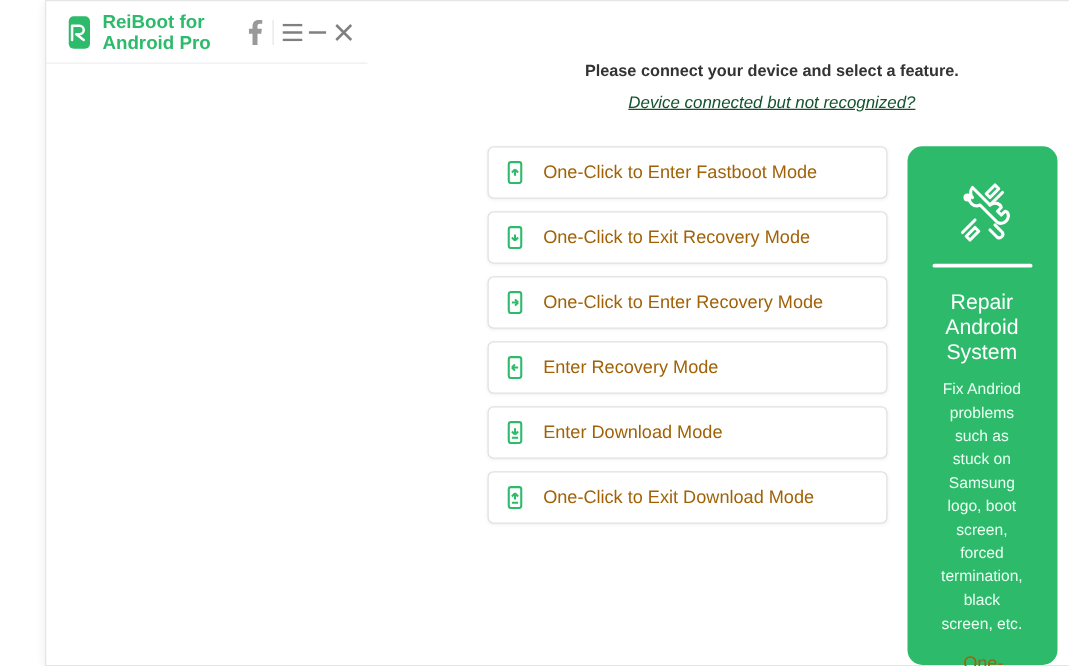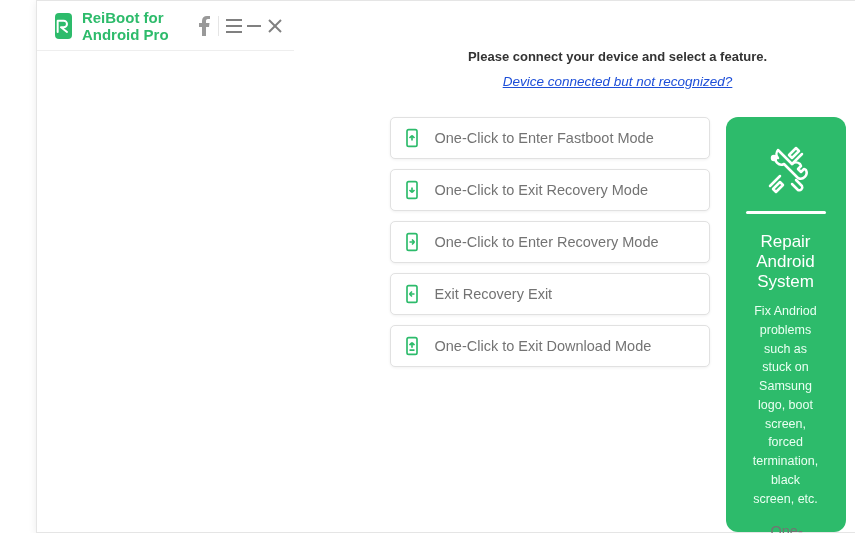--- a/index.html
+++ b/index.html
@@ -30,41 +30,41 @@
   .tb-btn {
     width: 32px; height: 32px;
     display: flex; align-items: center; justify-content: center;
     color: #808080; cursor: pointer; font-size: 18px;
   }
   .tb-divider { width: 1px; height: 20px; background: #e5e5e5; margin: 0 4px; }
 
   .content { flex: 1; padding: 48px 96px 36px 96px; display: flex; flex-direction: column; }
   .heading { text-align: center; font-size: 13px; color: #333; font-weight: 600; }
   .subheading {
-    text-align: center; font-size: 13.5px; color: #1d4ed8;
+    text-align: center; font-size: 13.5px; color: #14532d;
     margin-top: 10px; text-decoration: underline; font-style: italic; cursor: pointer;
   }
 
   .grid {
     margin-top: 28px;
     display: flex; gap: 16px;
   }
   .left-col { width: 320px; display: flex; flex-direction: column; gap: 10px; }
   .right-col { flex: 1; display: flex; flex-direction: column; gap: 10px; }
 
   .action-btn {
     height: 42px;
     background: #fff;
     border: 1px solid #e1e1e1;
     border-radius: 5px;
     display: flex; align-items: center;
     padding: 0 12px 0 10px;
     box-shadow: 0 1px 3px rgba(0,0,0,0.06);
     cursor: pointer;
-    font-size: 14.5px; color: #737373;
+    font-size: 14.5px; color: #a16207;
     gap: 12px;
   }
   .action-btn .icon-slot {
     width: 22px; height: 22px;
     display: flex; align-items: center; justify-content: center;
     color: #2dbb6b; flex-shrink: 0;
   }
 
   .big-card {
     flex: 1;
@@ -160,23 +160,32 @@
           <span>One-Click to Enter Recovery Mode</span>
         </div>
 
         <div class="action-btn">
           <span class="icon-slot">
             <svg width="20" height="20" viewBox="0 0 24 24" fill="none" stroke="#2dbb6b" stroke-width="2">
                 <rect x="6" y="2" width="12" height="20" rx="2"></rect>
                 <path d="M15 12H9m0 0l3-3m-3 3l3 3"></path>
               </svg>
           </span>
-          <span>Exit Recovery Exit</span>
-        </div>
-
+          <span>Enter Recovery Mode</span>
+        </div>
+
+        <div class="action-btn">
+          <span class="icon-slot">
+            <svg width="20" height="20" viewBox="0 0 24 24" fill="none" stroke="#2dbb6b" stroke-width="2">
+                <rect x="6" y="2" width="12" height="20" rx="2"></rect>
+                <path d="M12 8v6m0 0l-3-3m3 3l3-3M9 17h6"></path>
+              </svg>
+          </span>
+          <span>Enter Download Mode</span>
+        </div>
 
         <div class="action-btn">
           <span class="icon-slot">
             <svg width="20" height="20" viewBox="0 0 24 24" fill="none" stroke="#2dbb6b" stroke-width="2">
                 <rect x="6" y="2" width="12" height="20" rx="2"></rect>
                 <path d="M12 14V8m0 0l-3 3m3-3l3 3M9 17h6"></path>
               </svg>
           </span>
           <span>One-Click to Exit Download Mode</span>
         </div>

